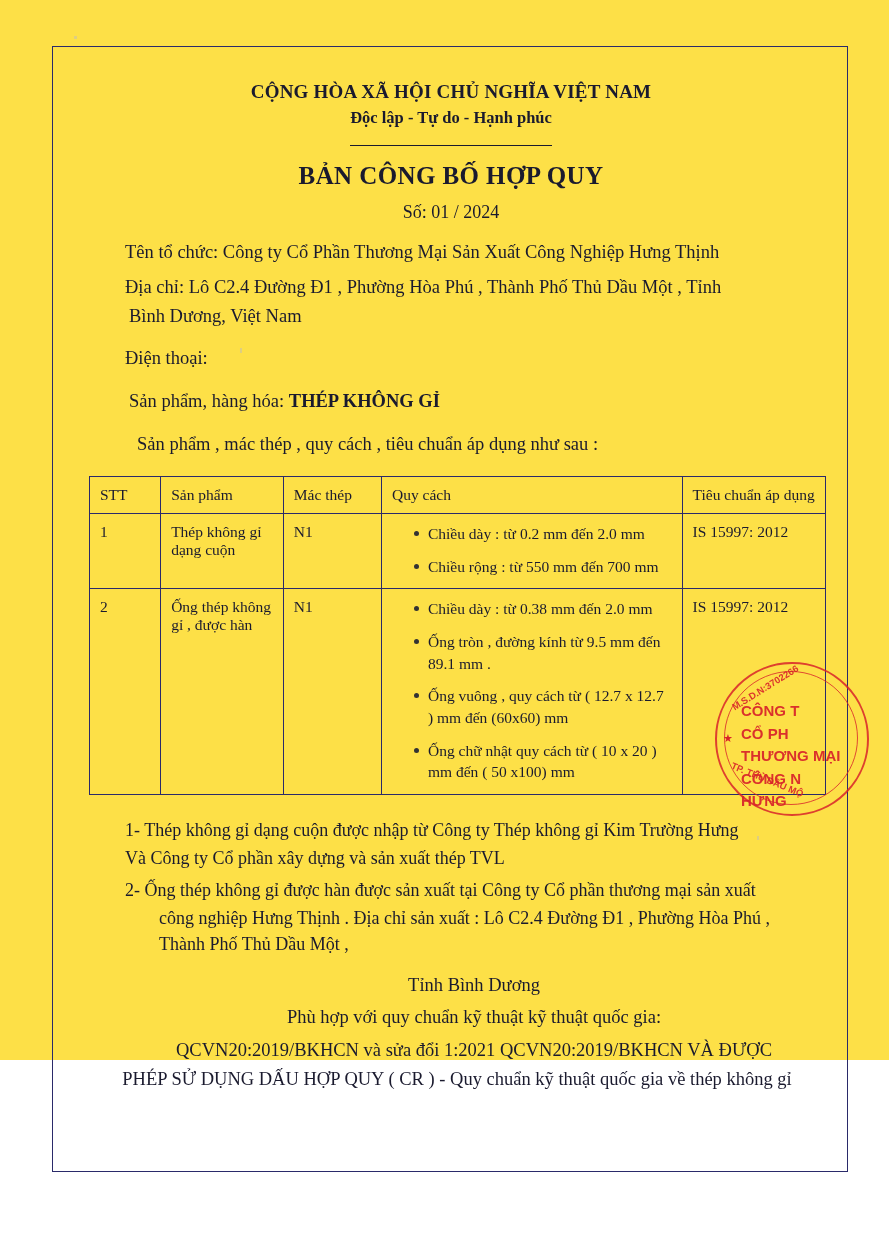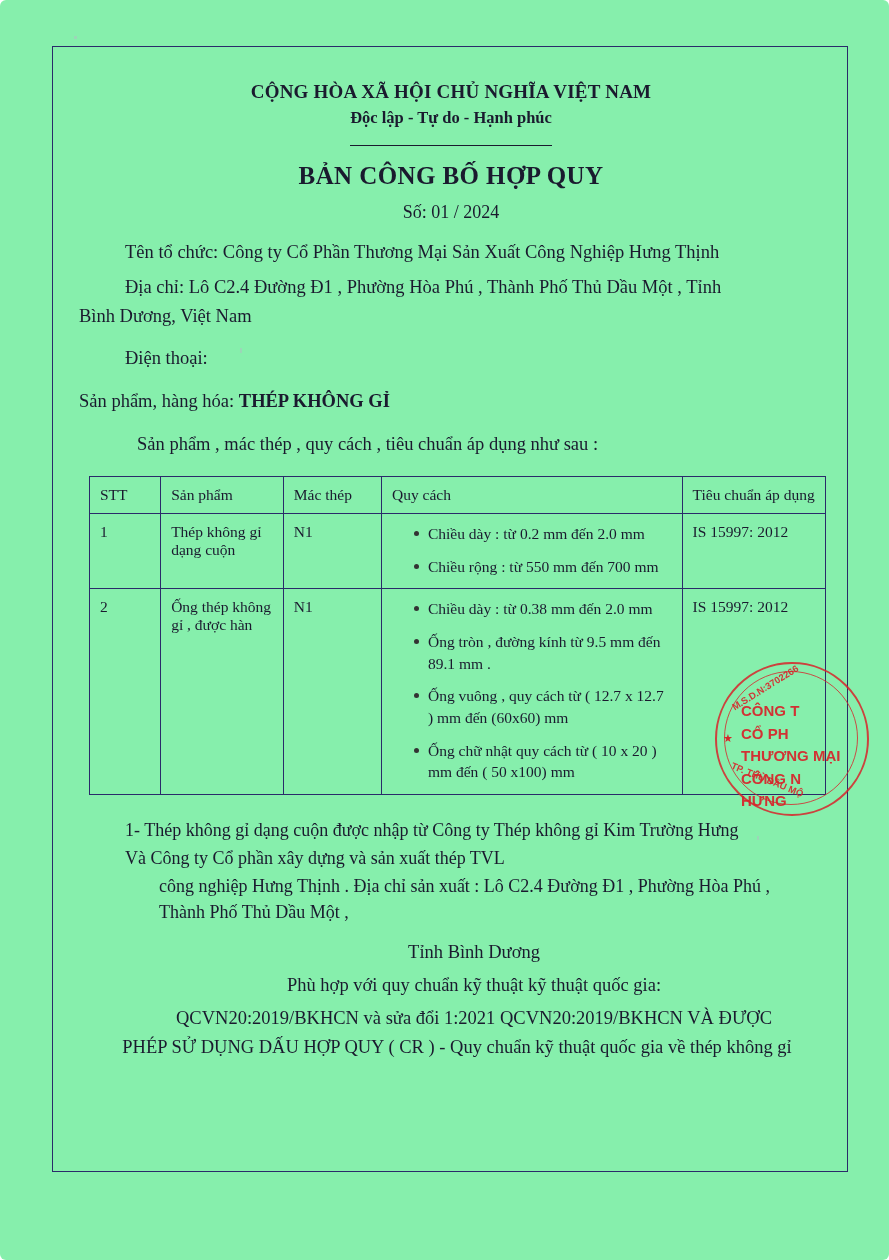--- a/index.html
+++ b/index.html
@@ -12,23 +12,22 @@
     height: 1260px;
     font-family: "Liberation Serif", serif;
     color: #1a1a2e;
     position: relative;
     overflow: hidden;
   }
   .page {
     position: absolute;
     left: 0; top: 0;
     width: 889px;
-    height: 1260px;
-    background: #86efac;
-    border-radius: 6px;
+    height: 1060px;
+    background: #fde047;
   }
   .doc-frame {
     position: absolute;
     left: 52px;
     top: 46px;
     width: 796px;
     height: 1126px;
     border: 1.5px solid #2a2a6a;
     box-sizing: border-box;
   }
@@ -65,21 +64,21 @@
   .doc-number {
     font-size: 18px;
     margin-top: 12px;
   }
 
   .body-text {
     font-size: 18.5px;
     line-height: 1.45;
     margin-top: 16px;
   }
-  .ind1 { }
+  .ind1 { margin-left: 50px; }
   .ind2 { margin-left: 58px; }
   .ind0 { margin-left: 46px; }
   .tight { margin-top: 8px; }
   .b { font-weight: bold; }
 
   table.spec {
     border-collapse: collapse;
     margin-top: 18px;
     margin-left: 10px;
     width: 737px;
@@ -274,20 +273,24 @@
           </tr>
         </tbody>
       </table>
 
       <div class="notes">
         <div class="note-row">
           <span>1-</span>
           <span>Thép không gỉ dạng cuộn được nhập từ Công ty Thép không gỉ Kim Trường Hưng</span>
         </div>
         <div class="note-row">Và Công ty Cổ phần xây dựng và sản xuất thép TVL</div>
+        <div class="note-row" style="margin-top:6px">
+          <span>2-</span>
+          <span>Ống thép không gỉ được hàn được sản xuất tại Công ty Cổ phần thương mại sản xuất</span>
+        </div>
         <div class="note-ind2">công nghiệp Hưng Thịnh . Địa chỉ sản xuất : Lô C2.4 Đường Đ1 , Phường Hòa Phú ,</div>
         <div class="note-ind2">Thành Phố Thủ Dầu Một ,</div>
       </div>
 
       <div class="tail">
         <div class="l2">Tỉnh Bình Dương</div>
         <div class="l3">Phù hợp với quy chuẩn kỹ thuật kỹ thuật quốc gia:</div>
         <div class="l3">QCVN20:2019/BKHCN và sửa đổi 1:2021  QCVN20:2019/BKHCN VÀ ĐƯỢC</div>
         <div class="l4" style="margin-top:2px">PHÉP SỬ DỤNG DẤU HỢP QUY ( CR ) -  Quy chuẩn kỹ thuật quốc gia về thép không gỉ</div>
       </div>

